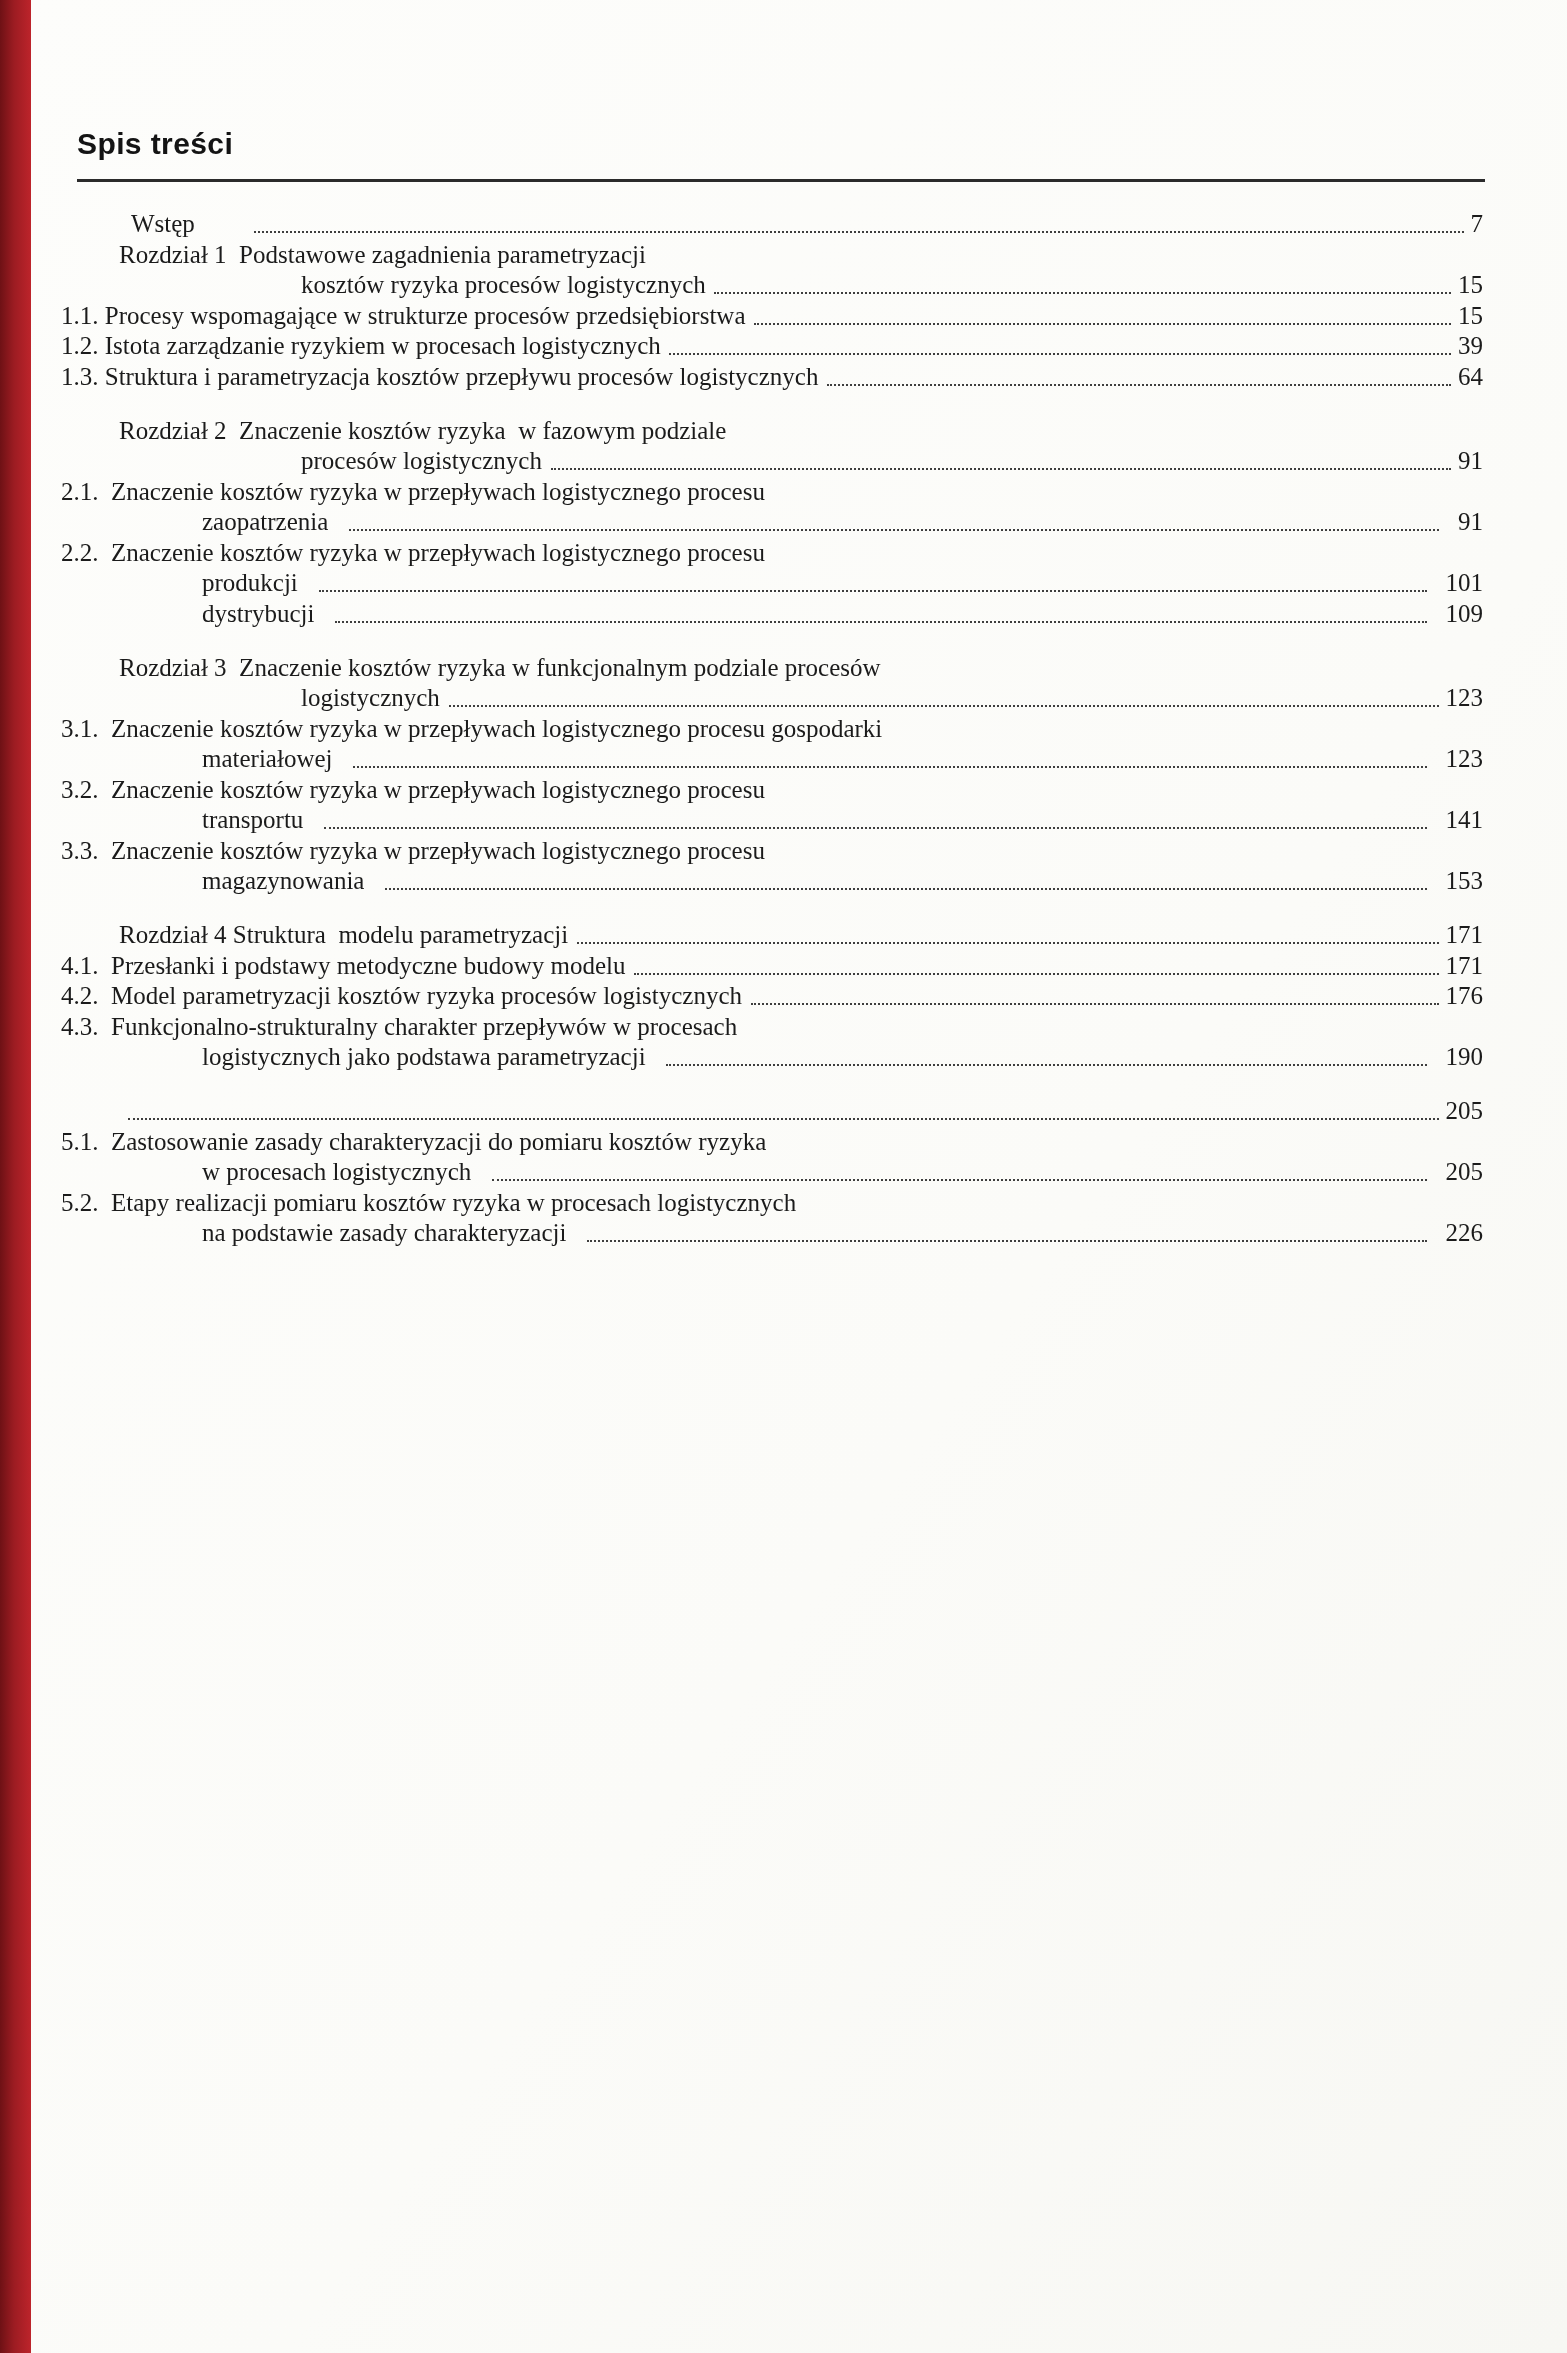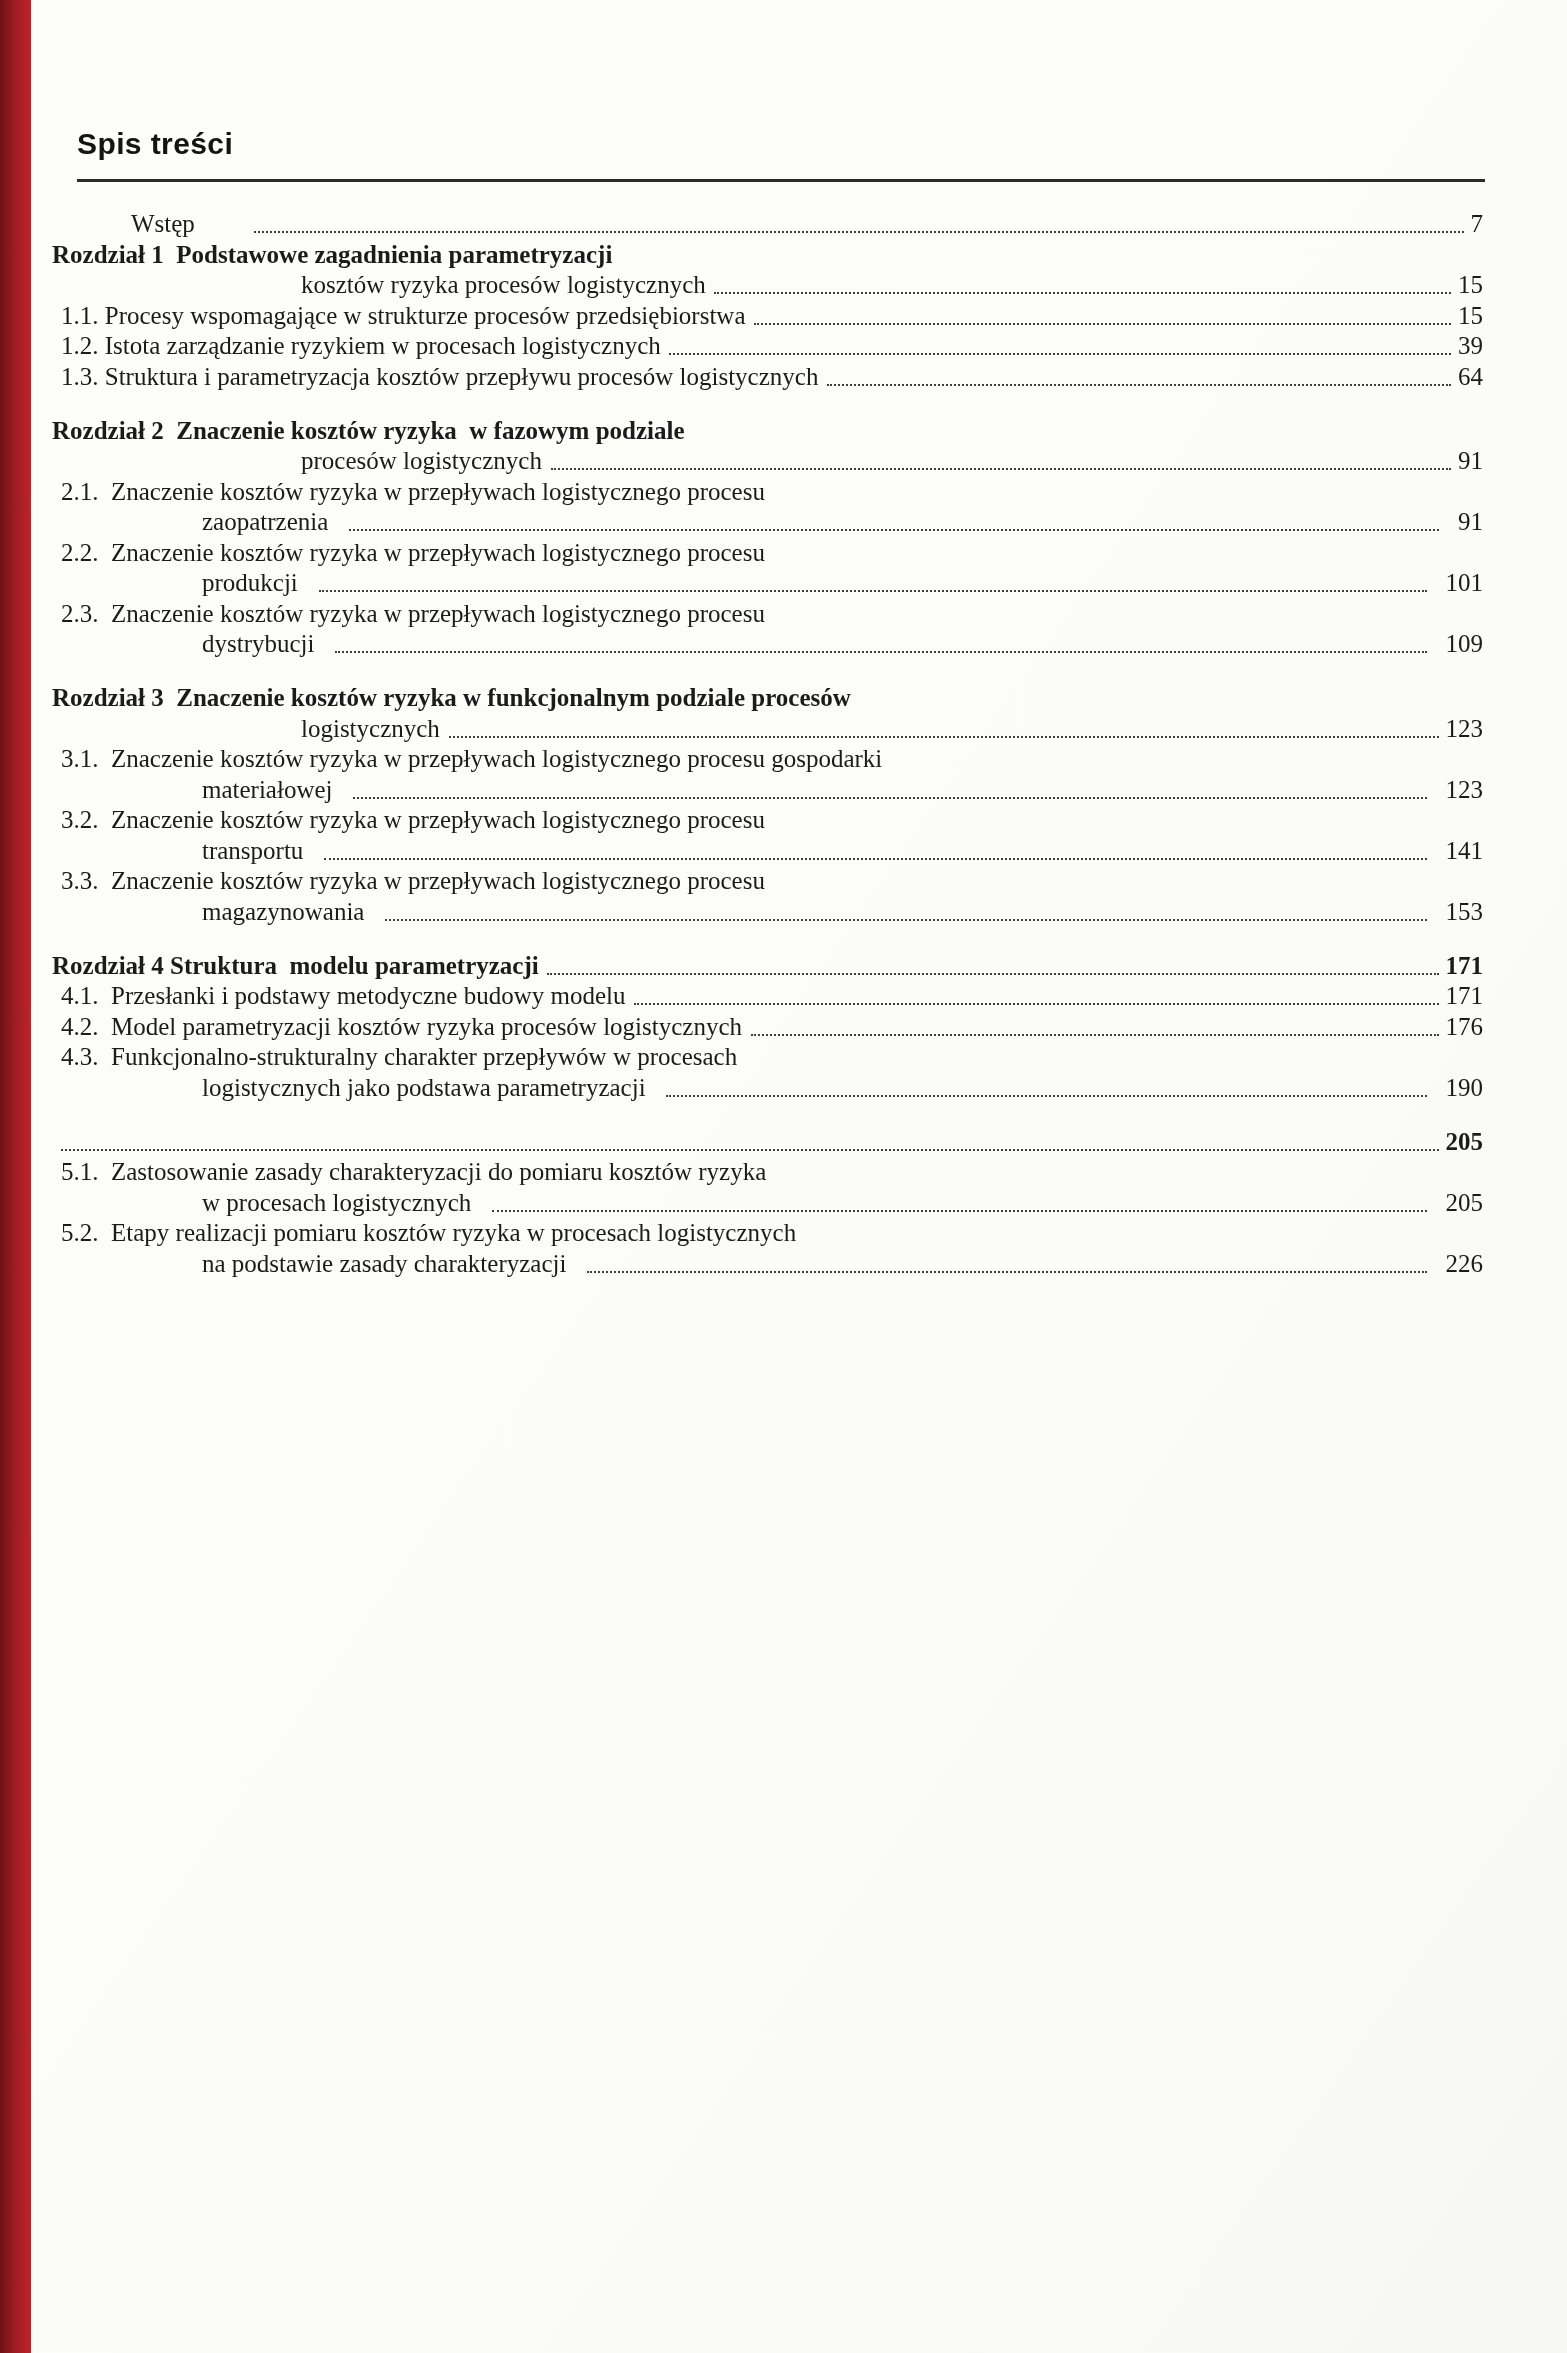--- a/index.html
+++ b/index.html
@@ -53,21 +53,21 @@
     display: flex;
     min-height: 30.5px;
     font-size: 25px;
     line-height: 30.5px;
     color: #1b1b1b;
   }
 
   .row.gap { margin-top: 23.5px; }
 
   .row.intro        { padding-left: 131px; }
-  .row.chapter      { padding-left: 52px; font-weight: bold; }
+  .row.chapter      { padding-left: 119px; }
   .row.item         { padding-left: 61px; }
   .row.cont-chapter { padding-left: 301px; }
   .row.cont-item    { padding-left: 202px; gap: 12px; }
 
   .txt { white-space: pre; }
 
   .leader {
     flex: 1;
     margin: 0 7px 6.1px 8.7px;
     border-bottom: 2.6px dotted #3e3e3e;
@@ -136,23 +136,20 @@
       <span class="pg">91</span>
     </div>
     <div class="row item">
       <span class="txt">2.2.  Znaczenie kosztów ryzyka w przepływach logistycznego procesu</span>
     </div>
     <div class="row cont-item">
       <span class="txt">produkcji</span>
       <span class="leader"></span>
       <span class="pg">101</span>
     </div>
-    <div class="row item">
-      <span class="txt">2.3.  Znaczenie kosztów ryzyka w przepływach logistycznego procesu</span>
-    </div>
     <div class="row cont-item">
       <span class="txt">dystrybucji</span>
       <span class="leader"></span>
       <span class="pg">109</span>
     </div>
     <div class="row chapter gap">
       <span class="txt">Rozdział 3  Znaczenie kosztów ryzyka w funkcjonalnym podziale procesów</span>
     </div>
     <div class="row cont-chapter">
       <span class="txt">logistycznych</span>

